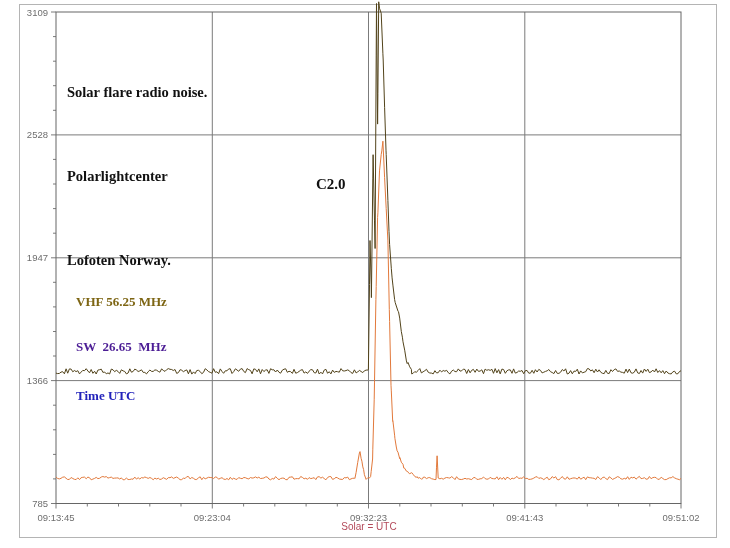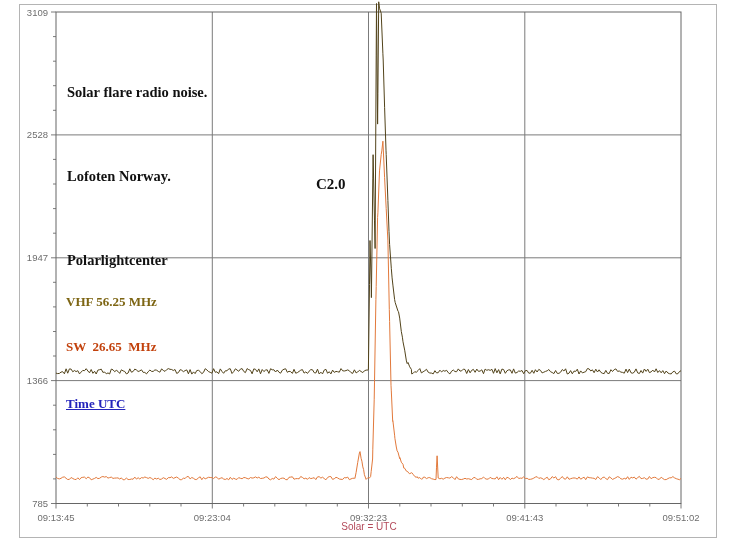--- a/index.html
+++ b/index.html
@@ -5,23 +5,23 @@
   html,body{margin:0;padding:0;background:#ffffff;}
   .page{position:relative;width:730px;height:548px;background:#ffffff;overflow:hidden;
         font-family:"Liberation Sans",sans-serif;}
   .panel{position:absolute;left:19px;top:4px;width:696px;height:532px;
          border:1px solid #b4b4b4;background:#ffffff;}
   .chart-layer{position:absolute;left:0;top:0;width:730px;height:548px;}
   .chart-layer svg{display:block;}
   .tick{font:9.5px "Liberation Sans",sans-serif;fill:#6e6e6e;}
   .title-block{position:absolute;left:67px;top:22px;font:bold 14.5px "Liberation Serif",serif;
                color:#111;line-height:28px;white-space:pre;}
-  .legend-block{position:absolute;left:66px;top:264px;font:bold 13px "Liberation Serif",serif;
+  .legend-block{position:absolute;left:76px;top:264px;font:bold 13px "Liberation Serif",serif;
                 line-height:15px;white-space:pre;}
-  .legend-time{margin-top:12px;text-decoration:underline;}
+  .legend-time{margin-top:4px;}
   .flare-label{position:absolute;left:316px;top:176px;font:bold 15px "Liberation Serif",serif;color:#111;}
   .x-axis-note{position:absolute;left:369px;top:521px;transform:translateX(-50%);
                font:10px "Liberation Sans",sans-serif;white-space:pre;}
 </style>
 </head>
 <body>
 
 <div class="page">
   <div class="panel"></div>
 
@@ -86,26 +86,26 @@
         <line x1="51" y1="12" x2="56" y2="12" stroke="#7b7b7b" stroke-width="1"></line>
         <text x="48" y="15.5" text-anchor="end" class="tick">3109</text>
         <rect x="56" y="12" width="625" height="491.5" fill="none" stroke="#666666" stroke-width="1"></rect>
         <polyline points="56,477 57.7,478.5 59.4,478.9 61,478.3 62.7,477.2 64.4,476.9 66.1,478.3 67.7,479.5 69.4,479.4 71.1,477.5 72.8,478.5 74.4,479.3 76.1,479.6 77.8,477.8 79.5,479.6 81.1,477.7 82.8,477.3 84.5,477.1 86.2,478.7 87.9,477.1 89.5,477.7 91.2,479.8 92.9,479.1 94.6,478.4 96.2,477.4 97.9,478.6 99.6,478.3 101.3,477 102.9,476.5 104.6,477.1 106.3,476.6 108,478.1 109.6,477.6 111.3,477.1 113,478.4 114.7,478.1 116.3,478 118,477.9 119.7,479 121.4,477.9 123.1,479.8 124.7,479.6 126.4,478.1 128.1,479.5 129.8,479.5 131.4,479 133.1,479.2 134.8,477.1 136.5,479.1 138.1,477.7 139.8,479 141.5,477.6 143.2,478 144.8,477 146.5,477.6 148.2,478.4 149.9,477.5 151.6,478.4 153.2,479.7 154.9,478.1 156.6,479 158.3,478.2 159.9,479.5 161.6,479 163.3,477.7 165,478.5 166.6,479.4 168.3,477.6 170,477.7 171.7,476.9 173.3,478.4 175,477.7 176.7,477 178.4,478.2 180.1,479.7 181.7,479.6 183.4,478.2 185.1,478.5 186.8,476.7 188.4,476.5 190.1,478.9 191.8,477.5 193.5,478.3 195.1,479.5 196.8,479.4 198.5,477.8 200.2,476.8 201.8,479.7 203.5,477.4 205.2,478.8 206.9,478.1 208.5,477.3 210.2,477.5 211.9,477.6 213.6,478.5 215.3,477 216.9,477.3 218.6,479.2 220.3,478.3 222,477.7 223.6,479 225.3,479.5 227,478.5 228.7,479.8 230.3,477.3 232,479.4 233.7,478.2 235.4,479.1 237,479.4 238.7,477.6 240.4,478.3 242.1,478.7 243.8,477.5 245.4,477.7 247.1,478.5 248.8,478.9 250.5,477.5 252.1,478.1 253.8,477.8 255.5,476.9 257.2,478 258.8,477.2 260.5,478.5 262.2,478.3 263.9,478 265.5,477 267.2,476.9 268.9,479 270.6,479.8 272.2,478.5 273.9,479.1 275.6,476.6 277.3,478.4 279,479.7 280.6,478.5 282.3,478.1 284,478.2 285.7,479.6 287.3,479.7 289,477.3 290.7,477.1 292.4,476.8 294,479.2 295.7,478.7 297.4,478.6 299.1,478.8 300.7,476.5 302.4,477.4 304.1,478.8 305.8,478.2 307.5,479.3 309.1,477.6 310.8,478.6 312.5,478.2 314.2,477.7 315.8,479.6 317.5,476.9 319.2,476.7 320.9,478.1 322.5,477.2 324.2,478.5 325.9,479.8 327.6,477.5 329.2,476.6 330.9,476.6 332.6,479.4 334.3,478.7 336,477.3 337.6,477.9 339.3,479 341,479.3 342.7,479.4 344.3,477.6 346,477.9 347.7,477.1 349.4,479.7 351,478.9 352.7,478.3 354.4,478.2 354.9,478.5 356.1,472.5 357.7,462.6 359.4,453 360,451.6 361.1,458.3 361.9,461.2 362.8,466.9 363.6,469.5 364.4,474.7 366.1,479.4 367.8,477.7 369.5,477.9 370.6,476.6 371.2,471.4 372.6,459 372.8,449.2 374.2,399.8 374.5,382.1 375.9,299.5 376.2,286.5 377.6,217.4 377.9,212.8 379.5,170.9 381.2,154.6 381.8,150.9 382.9,141.2 384.6,177.7 386.2,208.6 386.8,220 387.9,240.9 389.3,309.4 389.6,321.5 391,385.3 391.3,390.9 392.7,421.3 392.9,420.8 394.6,435.2 394.9,438.3 396.3,447 397.1,450.8 398,452.2 399.7,458.6 399.9,457.6 401.3,462.2 403,464.3 403.8,468.1 404.7,468.3 406.4,471.1 407.8,471.7 408,472.3 409.7,473.7 411.4,472.8 411.7,472.6 413.1,474.3 414.7,476.4 416.4,477.4 417,476.6 418.1,478.2 419.8,477.6 421.4,479.2 422.6,478.7 423.1,477.3 424.8,477.2 426.5,478.6 428.2,477.7 429.8,477.6 431.5,478.7 433.2,479.1 434.9,479.6 436,479.5 436.5,467.2 437.1,455.8 438.2,478 439.9,478.8 441.6,478.3 443.2,479.2 444.9,478.1 446.6,477.5 448.3,477.8 449.9,478.1 451.6,476.7 453.3,477.8 455,479.6 456.6,476.7 458.3,478.9 460,479.4 461.7,479.5 463.4,479 465,478.3 466.7,479 468.4,478.7 470.1,479.2 471.7,479.6 473.4,477.7 475.1,477.5 476.8,479.3 478.4,479.4 480.1,478.8 481.8,478.6 483.5,477 485.1,478.6 486.8,479.2 488.5,479 490.2,477.3 491.9,478.5 493.5,478.7 495.2,478.9 496.9,476.8 498.6,479.7 500.2,477.5 501.9,479.3 503.6,477.4 505.3,479.8 506.9,477.3 508.6,477.8 510.3,479.6 512,478.1 513.6,478.7 515.3,477.8 517,476.4 518.7,478.5 520.3,478.1 522,478.3 523.7,476.9 525.4,478.5 527.1,478.3 528.7,479.4 530.4,479.3 532.1,478.9 533.8,478.1 535.4,477.1 537.1,476.7 538.8,478.4 540.5,477.8 542.1,478.4 543.8,479.6 545.5,478.3 547.2,477.2 548.8,479.7 550.5,478.9 552.2,476.6 553.9,478 555.6,476.7 557.2,479.5 558.9,479.8 560.6,478.3 562.3,476.5 563.9,478.7 565.6,479.2 567.3,476.8 569,479.3 570.6,478.7 572.3,478.2 574,477.9 575.7,478.2 577.3,479.1 579,476.9 580.7,479.2 582.4,478.1 584.1,477.2 585.7,479.7 587.4,476.9 589.1,477.7 590.8,477.8 592.4,478.1 594.1,478.3 595.8,479.5 597.5,476.7 599.1,477.8 600.8,479.6 602.5,477.5 604.2,477.1 605.8,478.6 607.5,479.6 609.2,476.8 610.9,477.9 612.5,479.4 614.2,478.6 615.9,477.7 617.6,476.6 619.3,477.3 620.9,478.8 622.6,479.2 624.3,478.3 626,479.1 627.6,476.7 629.3,479.4 631,477.2 632.7,477.9 634.3,477.1 636,479.2 637.7,477.6 639.4,476.4 641,478.6 642.7,478.4 644.4,477.7 646.1,479.2 647.8,479 649.4,476.5 651.1,478.7 652.8,477.6 654.5,477.3 656.1,477.6 657.8,479.4 659.5,479.2 661.2,477.2 662.8,478.5 664.5,479.6 666.2,479.6 667.9,478.6 669.5,477.8 671.2,477.8 672.9,476.6 674.6,477.9 676.3,478.7 677.9,479.2 679.6,479.7 681,478.4" fill="none" stroke="#e2793b" stroke-width="1"></polyline>
         <polyline points="56,373.1 57.7,373.6 59.4,373.4 61,372.1 62.7,371.7 64.4,373.8 66.1,368.8 67.7,373.2 69.4,368.9 71.1,369.1 72.8,371.8 74.4,370.5 76.1,371.6 77.8,370.7 79.5,373.9 81.1,372.1 82.8,370.4 84.5,370.7 86.2,368.7 87.9,371 89.5,372.8 91.2,369.5 92.9,373.3 94.6,371.3 96.2,374 97.9,370.1 99.6,369.7 101.3,369.2 102.9,372.4 104.6,372 106.3,373.8 108,372.9 109.6,374 111.3,369.1 113,369.8 114.7,371.7 116.3,370.3 118,371.4 119.7,373.4 121.4,369.8 123.1,370.9 124.7,371.4 126.4,373.9 128.1,373 129.8,368.8 131.4,372.2 133.1,371.5 134.8,369.1 136.5,370 138.1,371.5 139.8,370.9 141.5,369.8 143.2,372.4 144.8,372.4 146.5,373.9 148.2,371.7 149.9,370 151.6,371.4 153.2,371.4 154.9,369.9 156.6,370.2 158.3,371.4 159.9,372.2 161.6,368.9 163.3,370.4 165,371.4 166.6,369.7 168.3,368.6 170,369.3 171.7,369.5 173.3,370.5 175,369.5 176.7,373.4 178.4,372.6 180.1,369.7 181.7,370.2 183.4,371.7 185.1,370.6 186.8,369.9 188.4,373.8 190.1,369.6 191.8,374.1 193.5,371.9 195.1,373.6 196.8,370.5 198.5,370.3 200.2,371.6 201.8,373.7 203.5,372.4 205.2,368.7 206.9,369.9 208.5,371.6 210.2,372.3 211.9,373.2 213.6,368.7 215.3,372.3 216.9,371.8 218.6,373.7 220.3,368.9 222,371.5 223.6,373.3 225.3,370.8 227,370.8 228.7,368.9 230.3,368.8 232,373.5 233.7,371.6 235.4,368.8 237,370 238.7,371.3 240.4,369.1 242.1,368.6 243.8,371.5 245.4,372.6 247.1,368.6 248.8,369.7 250.5,370.4 252.1,373.8 253.8,368.9 255.5,369.3 257.2,371.8 258.8,368.9 260.5,373.8 262.2,369.5 263.9,371.6 265.5,370.1 267.2,369.8 268.9,373.4 270.6,368.7 272.2,369.8 273.9,369.8 275.6,372 277.3,370 279,372.3 280.6,373.2 282.3,370.2 284,369.2 285.7,368.8 287.3,372.3 289,371.3 290.7,371.7 292.4,373.4 294,369.3 295.7,373.2 297.4,372.6 299.1,371.4 300.7,370.2 302.4,369.6 304.1,373.1 305.8,371.9 307.5,373.4 309.1,371.2 310.8,369.6 312.5,369.8 314.2,372.7 315.8,373 317.5,369.2 319.2,374 320.9,372.2 322.5,373.9 324.2,370.1 325.9,369.3 327.6,373.3 329.2,371.7 330.9,373.9 332.6,370.1 334.3,372.4 336,371.4 337.6,371.7 339.3,372.2 341,368.6 342.7,370.8 344.3,371 346,370.6 347.7,369.9 349.4,370.8 351,372.6 352.7,373.4 354.4,369.8 356.1,372.9 357.7,372 359.4,370.3 361.1,371.5 362.8,372.6 364.4,370.8 366.1,370.1 367.8,370.1 368.4,369.2 369.5,284.3 370,240.5 371.2,284.2 371.4,297.6 372.8,178.1 373.1,154.7 374.5,220.9 375.1,248.5 376.2,55.1 376.5,3.5 377.6,124.1 377.9,93.5 378.7,1.8 379.5,8.3 381.2,13.2 382.9,53.8 383.2,60 384.6,107.3 386,150.2 386.2,154.6 387.9,200.5 389,231.5 389.6,244.4 391.3,268.3 392.1,277.9 392.9,285.1 394.6,299.5 395.2,302.5 396.3,306 398,311.2 398.5,311.7 399.7,318.1 401.3,331.4 402.4,337.2 403,341.8 404.7,350.2 406.4,360.9 407.2,363.6 408,362.5 409.7,366.8 411.4,369.4 411.7,373.9 413.1,373.3 414.7,371.7 416.4,372.2 418.1,370.5 419.8,368.6 421.4,372.9 423.1,371.8 424.8,370.7 426.5,369.3 428.2,372.2 429.8,373 431.5,373.1 433.2,373.9 434.9,370.7 436.5,372.9 438.2,372.7 439.9,370.2 441.6,371.9 443.2,370.5 444.9,371.2 446.6,370.3 448.3,372.7 449.9,373.9 451.6,371.2 453.3,370 455,371.6 456.6,371.7 458.3,368.9 460,371.1 461.7,370.8 463.4,369.1 465,369.5 466.7,373.5 468.4,369.5 470.1,372.8 471.7,370.3 473.4,369.4 475.1,372.3 476.8,369.1 478.4,371.3 480.1,371.1 481.8,369.8 483.5,373.7 485.1,369.1 486.8,370.3 488.5,369.7 490.2,370.4 491.9,369.3 493.5,373.3 495.2,368.6 496.9,372.8 498.6,369.6 500.2,373.9 501.9,369.1 503.6,369.5 505.3,373.3 506.9,370.8 508.6,369.9 510.3,369.9 512,373.3 513.6,368.9 515.3,373.1 517,372.5 518.7,371 520.3,371.3 522,370.5 523.7,373.7 525.4,370.6 527.1,370.5 528.7,373.1 530.4,373.2 532.1,370.3 533.8,373.3 535.4,369.7 537.1,372 538.8,369.4 540.5,370.4 542.1,372.9 543.8,372.2 545.5,371.4 547.2,370.8 548.8,369.5 550.5,371.7 552.2,372.5 553.9,373.6 555.6,370.5 557.2,373.3 558.9,373.4 560.6,372.2 562.3,369.5 563.9,371 565.6,368.8 567.3,374 569,373.2 570.6,370.6 572.3,373.8 574,371.1 575.7,371.4 577.3,369.2 579,374 580.7,370.9 582.4,372.9 584.1,372.2 585.7,371.7 587.4,368.6 589.1,368.9 590.8,371 592.4,369.8 594.1,372.7 595.8,369.2 597.5,372 599.1,369.8 600.8,372.3 602.5,373.3 604.2,373.6 605.8,370.4 607.5,373.3 609.2,373.5 610.9,369.7 612.5,371.5 614.2,369.6 615.9,368.9 617.6,371.4 619.3,371 620.9,372.1 622.6,372.4 624.3,373.2 626,369.1 627.6,372.6 629.3,369.1 631,372.8 632.7,373.2 634.3,372.2 636,368.9 637.7,372.9 639.4,373.5 641,370.5 642.7,373.1 644.4,369 646.1,371.4 647.8,369.2 649.4,372.6 651.1,371.9 652.8,370.1 654.5,372 656.1,368.8 657.8,372.5 659.5,370.6 661.2,372.8 662.8,370.6 664.5,373.7 666.2,371 667.9,373 669.5,373.7 671.2,373.9 672.9,371.8 674.6,371.2 676.3,373.9 677.9,373.7 679.6,371.4 681,370.8" fill="none" stroke="#52431a" stroke-width="1"></polyline>
       </svg>
     </div>
 
   <div class="title-block" style="color: rgb(17, 17, 17);">
     <div>Solar flare radio noise.</div>
+    <div>Polarlightcenter</div>
     <div>Lofoten Norway.</div>
-    <div>Polarlightcenter</div>
   </div>
 
   <div class="legend-block">
     <div id="legend-vhf" style="color: rgb(125, 101, 19);">VHF 56.25 MHz</div>
-    <div id="legend-sw" style="color: #c2410c;">SW  26.65  MHz</div>
+    <div id="legend-sw" style="color: #4c1d95;">SW  26.65  MHz</div>
     <div class="legend-time" id="legend-time" style="color: rgb(35, 35, 187);">Time UTC</div>
   </div>
 
   <div class="flare-label" style="color: rgb(17, 17, 17);">C2.0</div>
 
   <div class="x-axis-note" id="x-axis-note" style="color: rgb(179, 74, 90);">Solar = UTC</div>
 </div>
 
 </body></html>

